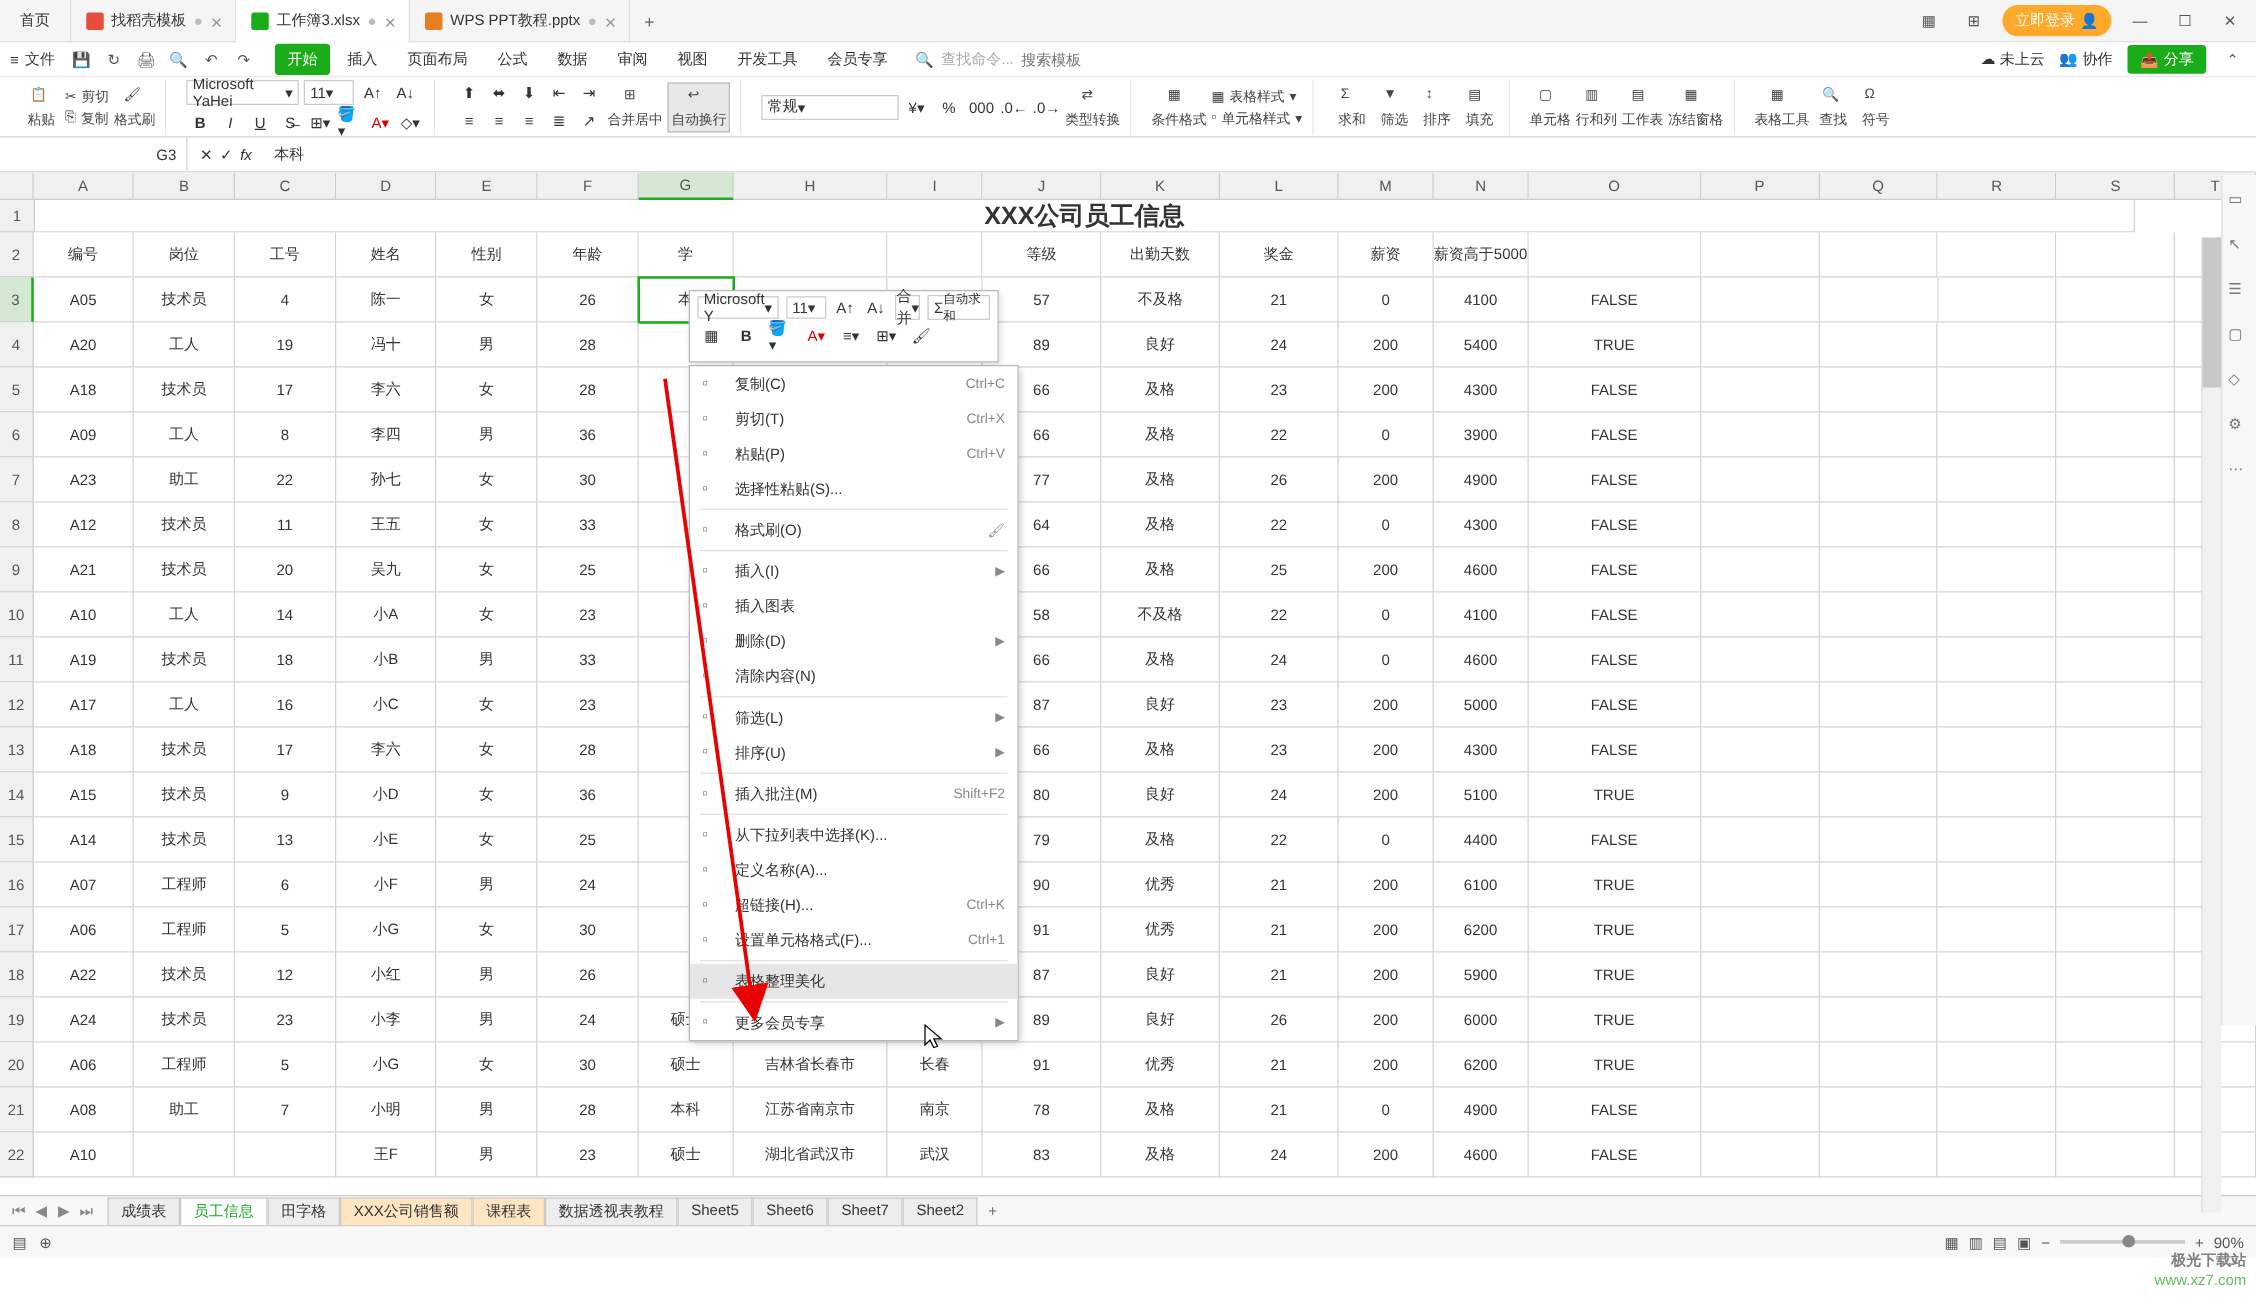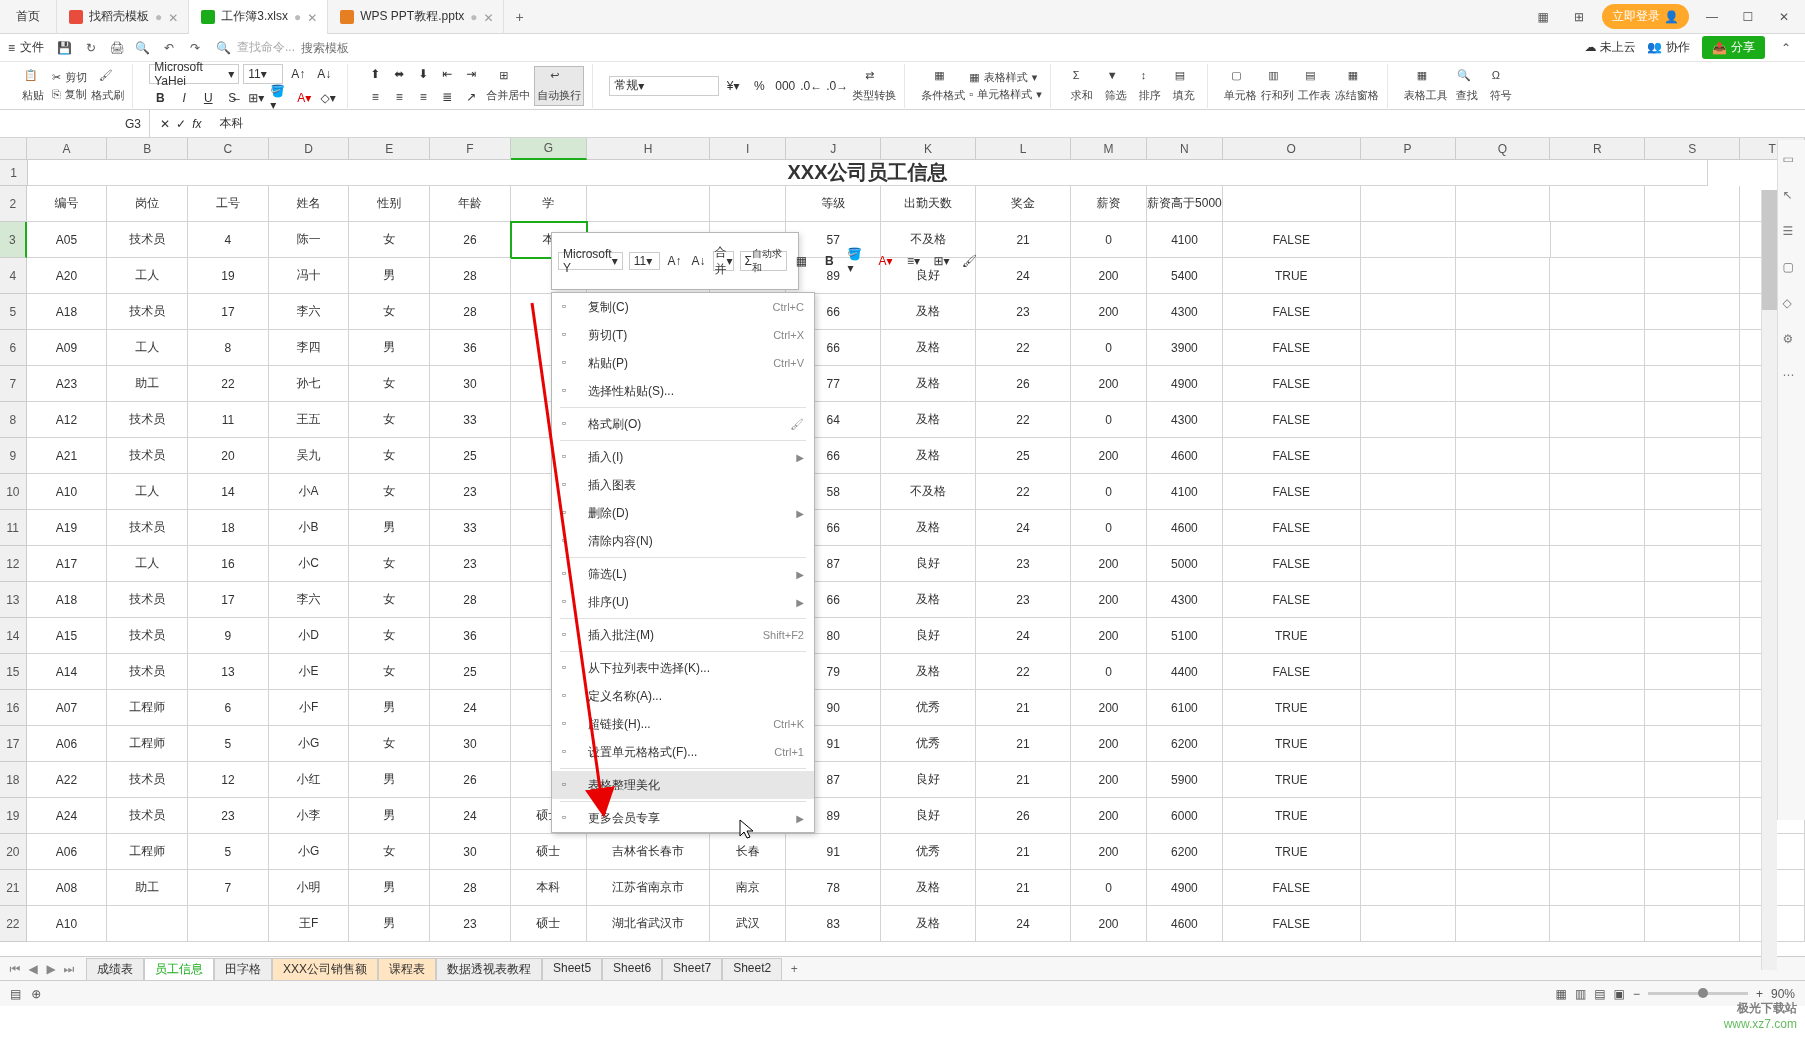--- a/index.html
+++ b/index.html
@@ -65,21 +65,21 @@
 
 .ctx-menu { position: absolute; left: 551px; top: 292px; width: 264px; background: #fff; border: 1px solid #b7b7b7; box-shadow: 2px 2px 6px rgba(0,0,0,0.2); z-index: 50;}
 .ctx-item { display: flex; align-items: center; height: 28px; padding: 0 10px 0 10px; gap: 10px; color: #333;}
 .ctx-item:hover, .ctx-item.hover { background: #e6e6e6;}
 .ctx-short { margin-left: auto; color: #888; font-size: 11px;}
 .ctx-arrow { margin-left: auto; color: #888; font-size: 10px;}
 .ctx-sep { height: 1px; background: #e0e0e0; margin: 2px 8px;}
 .ctx-icon { width: 16px; height: 16px; display:inline-block; color:#666;}
 
 
-.mini-toolbar { position: absolute; left: 551px; top: 232px; width: 248px; height: 58px; background: #fff; border: 1px solid #b7b7b7; box-shadow: 2px 2px 6px rgba(0,0,0,0.15); z-index: 50; display:flex; flex-direction:row; padding:3px 6px; gap:3px;}
+.mini-toolbar { position: absolute; left: 551px; top: 232px; width: 248px; height: 58px; background: #fff; border: 1px solid #b7b7b7; box-shadow: 2px 2px 6px rgba(0,0,0,0.15); z-index: 50; display:flex; flex-direction:column; padding:3px 6px; gap:3px;}
 .mini-row{ display:flex; align-items:center; gap:6px;}
 .mini-row .font-select{ height:18px;}
 
 
 .arrow-svg { position: absolute; left: 522px; top: 298px; z-index: 60; pointer-events: none;}
 
 
 .sheet-tabs { height: 24px; background: #f7f7f7; border-top: 1px solid #ccc; display: flex; align-items: center; padding: 0 8px; gap: 2px;}
 .sheet-nav { display: flex; gap: 4px; margin-right: 8px;}
 .sheet-nav span{ width:14px; text-align:center; color:#888;}
@@ -159,20 +159,31 @@
     <span>文件</span>
   </div>
   <div class="qat">
     <span class="qat-btn">💾</span>
     <span class="qat-btn">↻</span>
     <span class="qat-btn">🖨</span>
     <span class="qat-btn">🔍</span>
     <span class="qat-btn">↶</span>
     <span class="qat-btn">↷</span>
   </div>
+  <div class="ribbon-tabs" id="ribbon-tabs">
+      <span class="ribbon-tab active">开始</span>
+      <span class="ribbon-tab">插入</span>
+      <span class="ribbon-tab">页面布局</span>
+      <span class="ribbon-tab">公式</span>
+      <span class="ribbon-tab">数据</span>
+      <span class="ribbon-tab">审阅</span>
+      <span class="ribbon-tab">视图</span>
+      <span class="ribbon-tab">开发工具</span>
+      <span class="ribbon-tab">会员专享</span>
+    </div>
   <div class="search-cmd">
     <span>🔍</span>
     <span>查找命令...</span>
     <input placeholder="搜索模板" style="">
   </div>
   <div class="menubar-right">
     <span>☁ <span>未上云</span></span>
     <span>👥 <span>协作</span></span>
     <div class="share-btn">📤 <span>分享</span></div>
     <span class="qat-btn">⌃</span>

